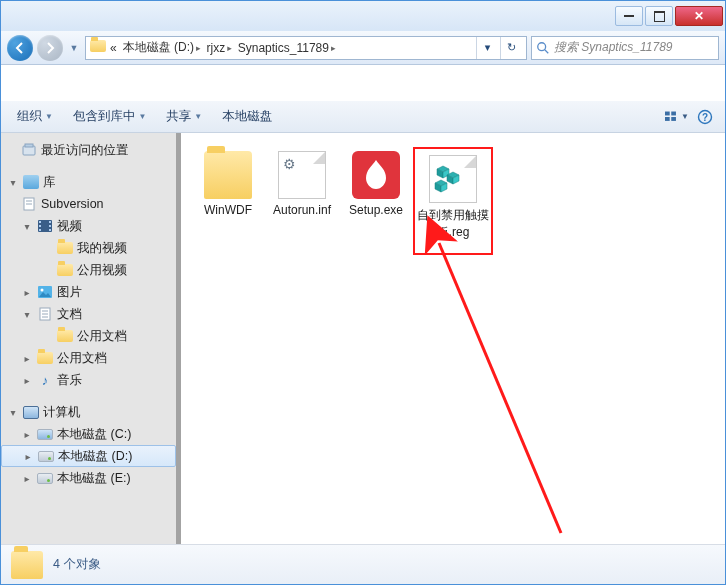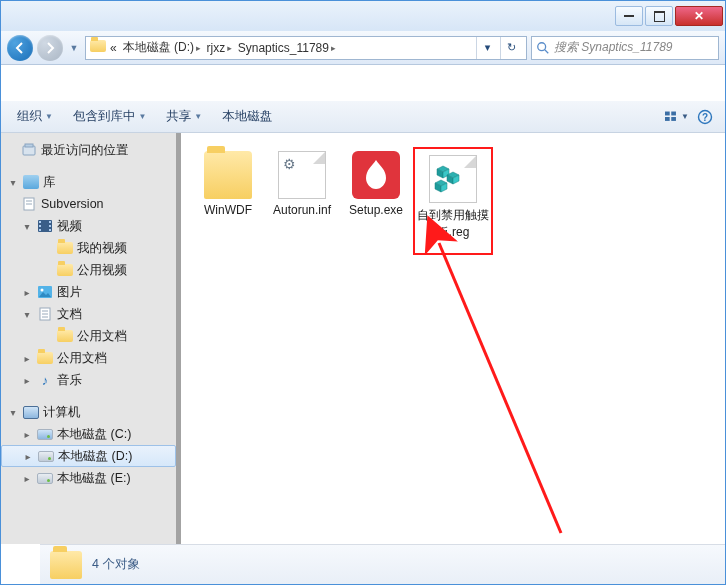--- a/index.html
+++ b/index.html
@@ -50,21 +50,21 @@
 .thumb.folder::before{content:""; position:absolute; top:-5px; left:3px; width:18px; height:7px; background:#f7cf62; border-radius:2px 2px 0 0;}
 .thumb.page{ background:#fff; border:1px solid #c9c9c9; position:relative;}
 .thumb.page::after{content:""; position:absolute; top:0; right:0; width:12px; height:12px; background:linear-gradient(135deg,#fff 48%,#d7d7d7 52%);}
 .thumb.page .gear{ position:absolute; top:4px; left:4px; font-size:14px; color:#6a7a8a;}
 .thumb.setup{ background:#e0343c; border-radius:6px; display:flex; align-items:center; justify-content:center;}
 .thumb.setup svg path{ fill:#fff;}
 .thumb.reg{ background:#fff; border:1px solid #c9c9c9; position:relative;}
 .thumb.reg::after{content:""; position:absolute; top:0; right:0; width:12px; height:12px; background:linear-gradient(135deg,#fff 48%,#d7d7d7 52%);}
 .thumb.reg .cubes{ position:absolute; left:3px; top:8px;}
 
-.statusbar{ height:40px; border-top:1px solid #d7dde6; background: linear-gradient(#f6f9fd,#e9eff7); display:flex; align-items:center; padding:0 10px; gap:10px; font-size:12.5px; color:#3b5c86;margin-left:39px;}
+.statusbar{ height:40px; border-top:1px solid #d7dde6; background: linear-gradient(#f6f9fd,#e9eff7); display:flex; align-items:center; padding:0 10px; gap:10px; font-size:12.5px; color:#3b5c86;}
 .status-icon{ width:32px; height:28px; background: linear-gradient(#ffe9a8,#f7cf62); border-radius:3px 3px 2px 2px; position:relative;}
 .status-icon::before{content:""; position:absolute; top:-5px; left:3px; width:14px; height:6px; background:#f7cf62; border-radius:2px 2px 0 0;}
 
 
 .arrow-svg{ position:absolute; left:0; top:0; pointer-events:none;}
 
 
 .fico{ width:16px; height:12px; background: linear-gradient(#ffe9a8,#f7cf62); border-radius:2px; position:relative; display:inline-block;}
 .fico::before{content:""; position:absolute; top:-3px; left:1px; width:7px; height:4px; background:#f7cf62; border-radius:1px 1px 0 0;}
 .libico{ width:16px; height:14px; background: linear-gradient(#9fd0f0,#5aa8dd); border-radius:2px;}

